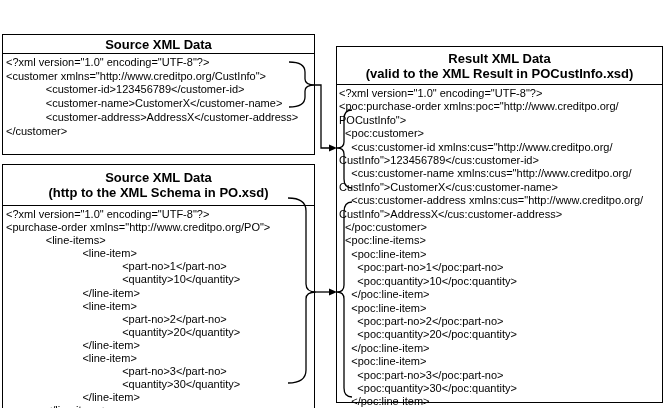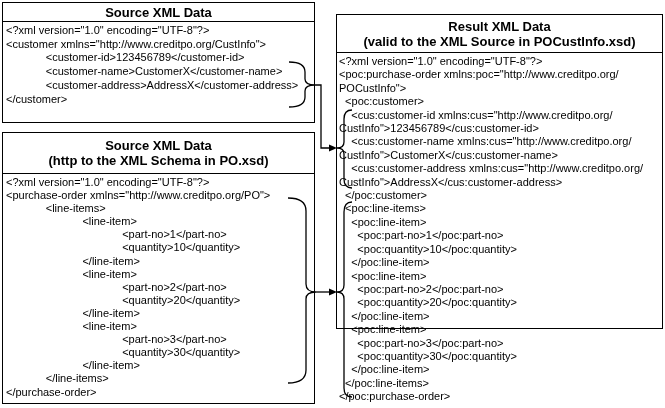--- a/index.html
+++ b/index.html
@@ -12,20 +12,21 @@
     position: relative;
     width: 665px;
     height: 408px;
     background: #ffffff;
     overflow: hidden;
   }
   .box {
     position: absolute;
     border: 1px solid #000000;
     background: #ffffff;
+    margin-top: 32px;
   }
   .box-title {
     border-bottom: 1px solid #000000;
     text-align: center;
     font-weight: bold;
     font-size: 13px;
     line-height: 15px;
   }
   .box-title-1 { padding: 2px 2px 1px 2px; }
   .box-title-2 { padding: 5px 2px 5px 2px; }
@@ -34,21 +35,21 @@
     font-size: 11px;
     white-space: pre;
     overflow: hidden;
     padding: 2px 0 0 3px;
   }
   .code-1 { line-height: 13.7px; }
   .code-2 { line-height: 13.1px; }
   .code-3 { line-height: 13.4px; padding-left: 2px; }
   #source-custinfo-box { left: 2px;   top: 2px;   width: 313px; height: 121px; }
   #source-po-box       { left: 2px;   top: 132px; width: 313px; height: 272px; }
-  #result-box          { left: 336px; top: 14px;  width: 327px; height: 315px; }
+  #result-box          { left: 336px; top: 14px;  width: 327px; height: 357px; }
   .overlay {
     position: absolute;
     left: 0; top: 0;
     width: 665px; height: 408px;
     pointer-events: none;
   }
   .overlay path { fill: none; stroke: #000000; stroke-width: 1.3; }
   .overlay polygon { fill: #000000; stroke: none; }
 </style>
 </head>
@@ -67,21 +68,21 @@
     <div class="box-title box-title-2">
       <div>Source XML Data</div>
       <div>(http to the XML Schema in PO.xsd)</div>
     </div>
     <div class="box-code code-2"><div>&lt;?xml version="1.0" encoding="UTF-8"?&gt;</div><div>&lt;purchase-order xmlns="http://www.creditpo.org/PO"&gt;</div><div>             &lt;line-items&gt;</div><div>                         &lt;line-item&gt;</div><div>                                      &lt;part-no&gt;1&lt;/part-no&gt;</div><div>                                      &lt;quantity&gt;10&lt;/quantity&gt;</div><div>                         &lt;/line-item&gt;</div><div>                         &lt;line-item&gt;</div><div>                                      &lt;part-no&gt;2&lt;/part-no&gt;</div><div>                                      &lt;quantity&gt;20&lt;/quantity&gt;</div><div>                         &lt;/line-item&gt;</div><div>                         &lt;line-item&gt;</div><div>                                      &lt;part-no&gt;3&lt;/part-no&gt;</div><div>                                      &lt;quantity&gt;30&lt;/quantity&gt;</div><div>                         &lt;/line-item&gt;</div><div>             &lt;/line-items&gt;</div><div>&lt;/purchase-order&gt;</div></div>
   </div>
 
   <div class="box" id="result-box">
     <div class="box-title box-title-3">
       <div>Result XML Data</div>
-      <div>(valid to the XML Source in POCustInfo.xsd)</div>
+      <div>(valid to the XML Result in POCustInfo.xsd)</div>
     </div>
     <div class="box-code code-3"><div>&lt;?xml version="1.0" encoding="UTF-8"?&gt;</div><div>&lt;poc:purchase-order xmlns:poc="http://www.creditpo.org/</div><div>POCustInfo"&gt;</div><div>  &lt;poc:customer&gt;</div><div>    &lt;cus:customer-id xmlns:cus="http://www.creditpo.org/</div><div>CustInfo"&gt;123456789&lt;/cus:customer-id&gt;</div><div>    &lt;cus:customer-name xmlns:cus="http://www.creditpo.org/</div><div>CustInfo"&gt;CustomerX&lt;/cus:customer-name&gt;</div><div>    &lt;cus:customer-address xmlns:cus="http://www.creditpo.org/</div><div>CustInfo"&gt;AddressX&lt;/cus:customer-address&gt;</div><div>  &lt;/poc:customer&gt;</div><div>  &lt;poc:line-items&gt;</div><div>    &lt;poc:line-item&gt;</div><div>      &lt;poc:part-no&gt;1&lt;/poc:part-no&gt;</div><div>      &lt;poc:quantity&gt;10&lt;/poc:quantity&gt;</div><div>    &lt;/poc:line-item&gt;</div><div>    &lt;poc:line-item&gt;</div><div>      &lt;poc:part-no&gt;2&lt;/poc:part-no&gt;</div><div>      &lt;poc:quantity&gt;20&lt;/poc:quantity&gt;</div><div>    &lt;/poc:line-item&gt;</div><div>    &lt;poc:line-item&gt;</div><div>      &lt;poc:part-no&gt;3&lt;/poc:part-no&gt;</div><div>      &lt;poc:quantity&gt;30&lt;/poc:quantity&gt;</div><div>    &lt;/poc:line-item&gt;</div><div>  &lt;/poc:line-items&gt;</div><div>&lt;/poc:purchase-order&gt;</div></div>
   </div>
 
   <svg class="overlay" viewBox="0 0 665 408" xmlns="http://www.w3.org/2000/svg">
 
     <path d="M 289,62 Q 305,62 305,72 L 305,79 Q 305,85 315,85 Q 305,85 305,91 L 305,97 Q 305,107 289,107"></path>
 
     <path d="M 315,85 L 321,85 L 321,148 L 329,148"></path>
     <polygon points="329,144.5 337,148 329,151.5"></polygon>

